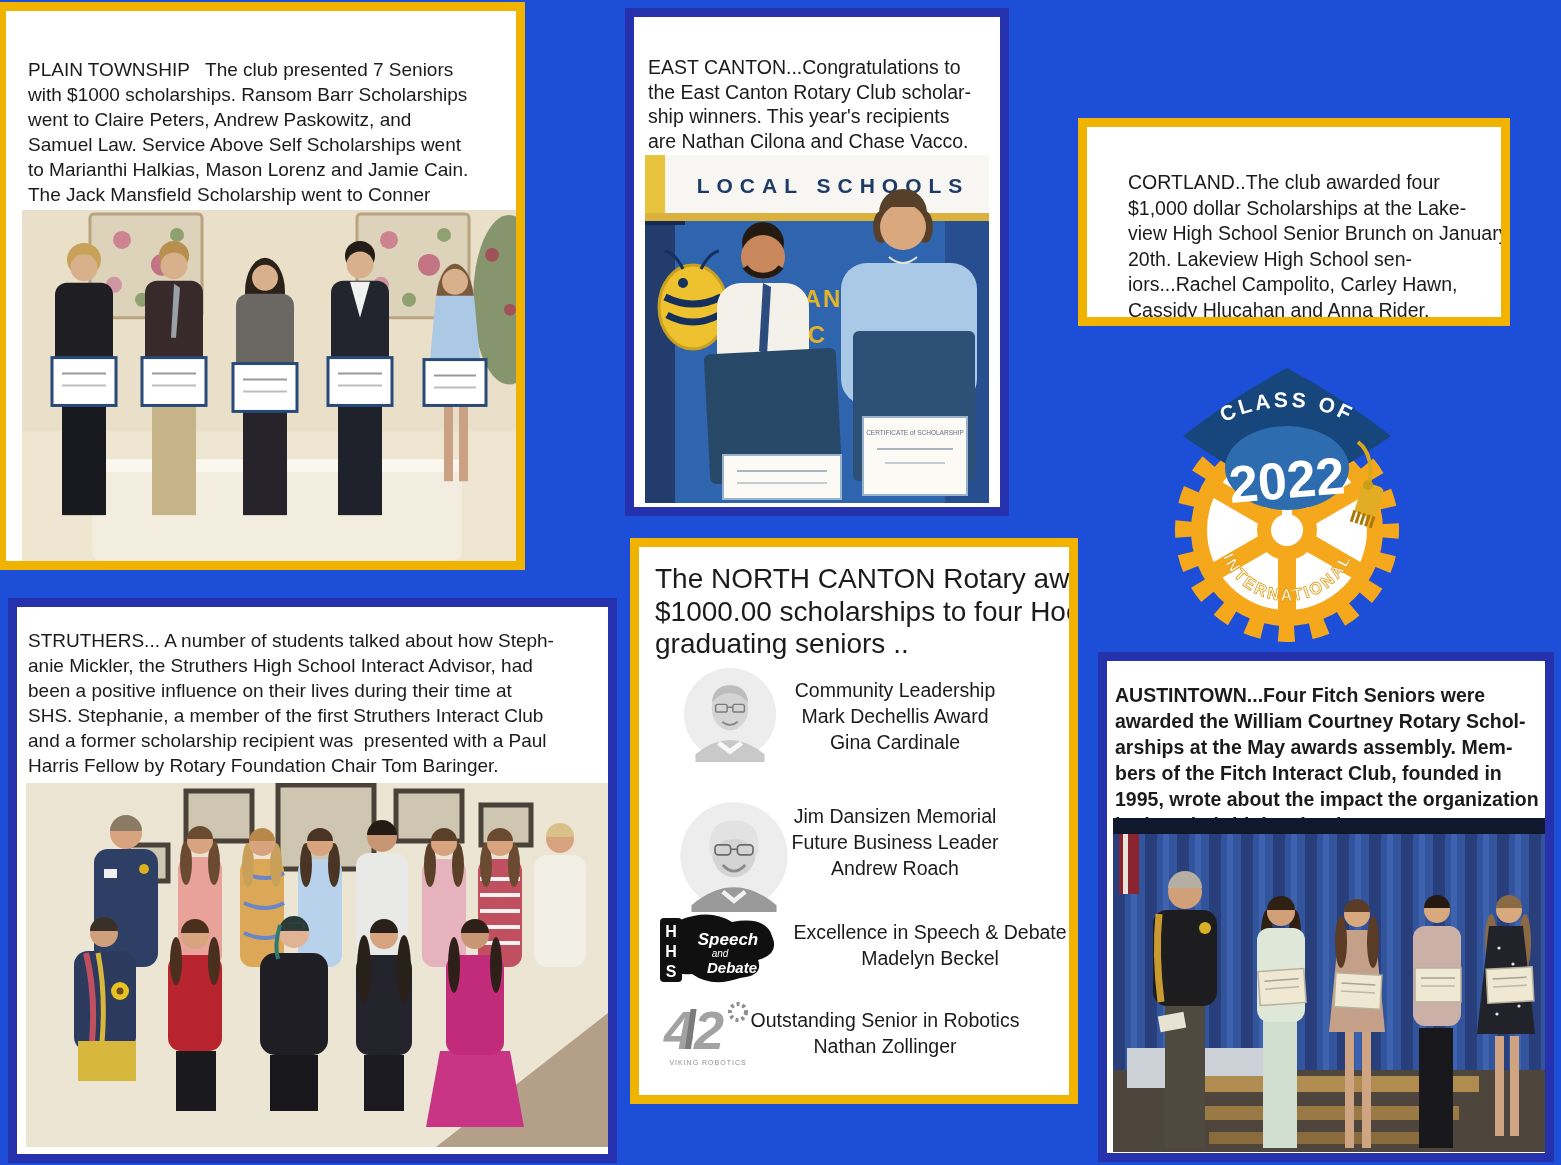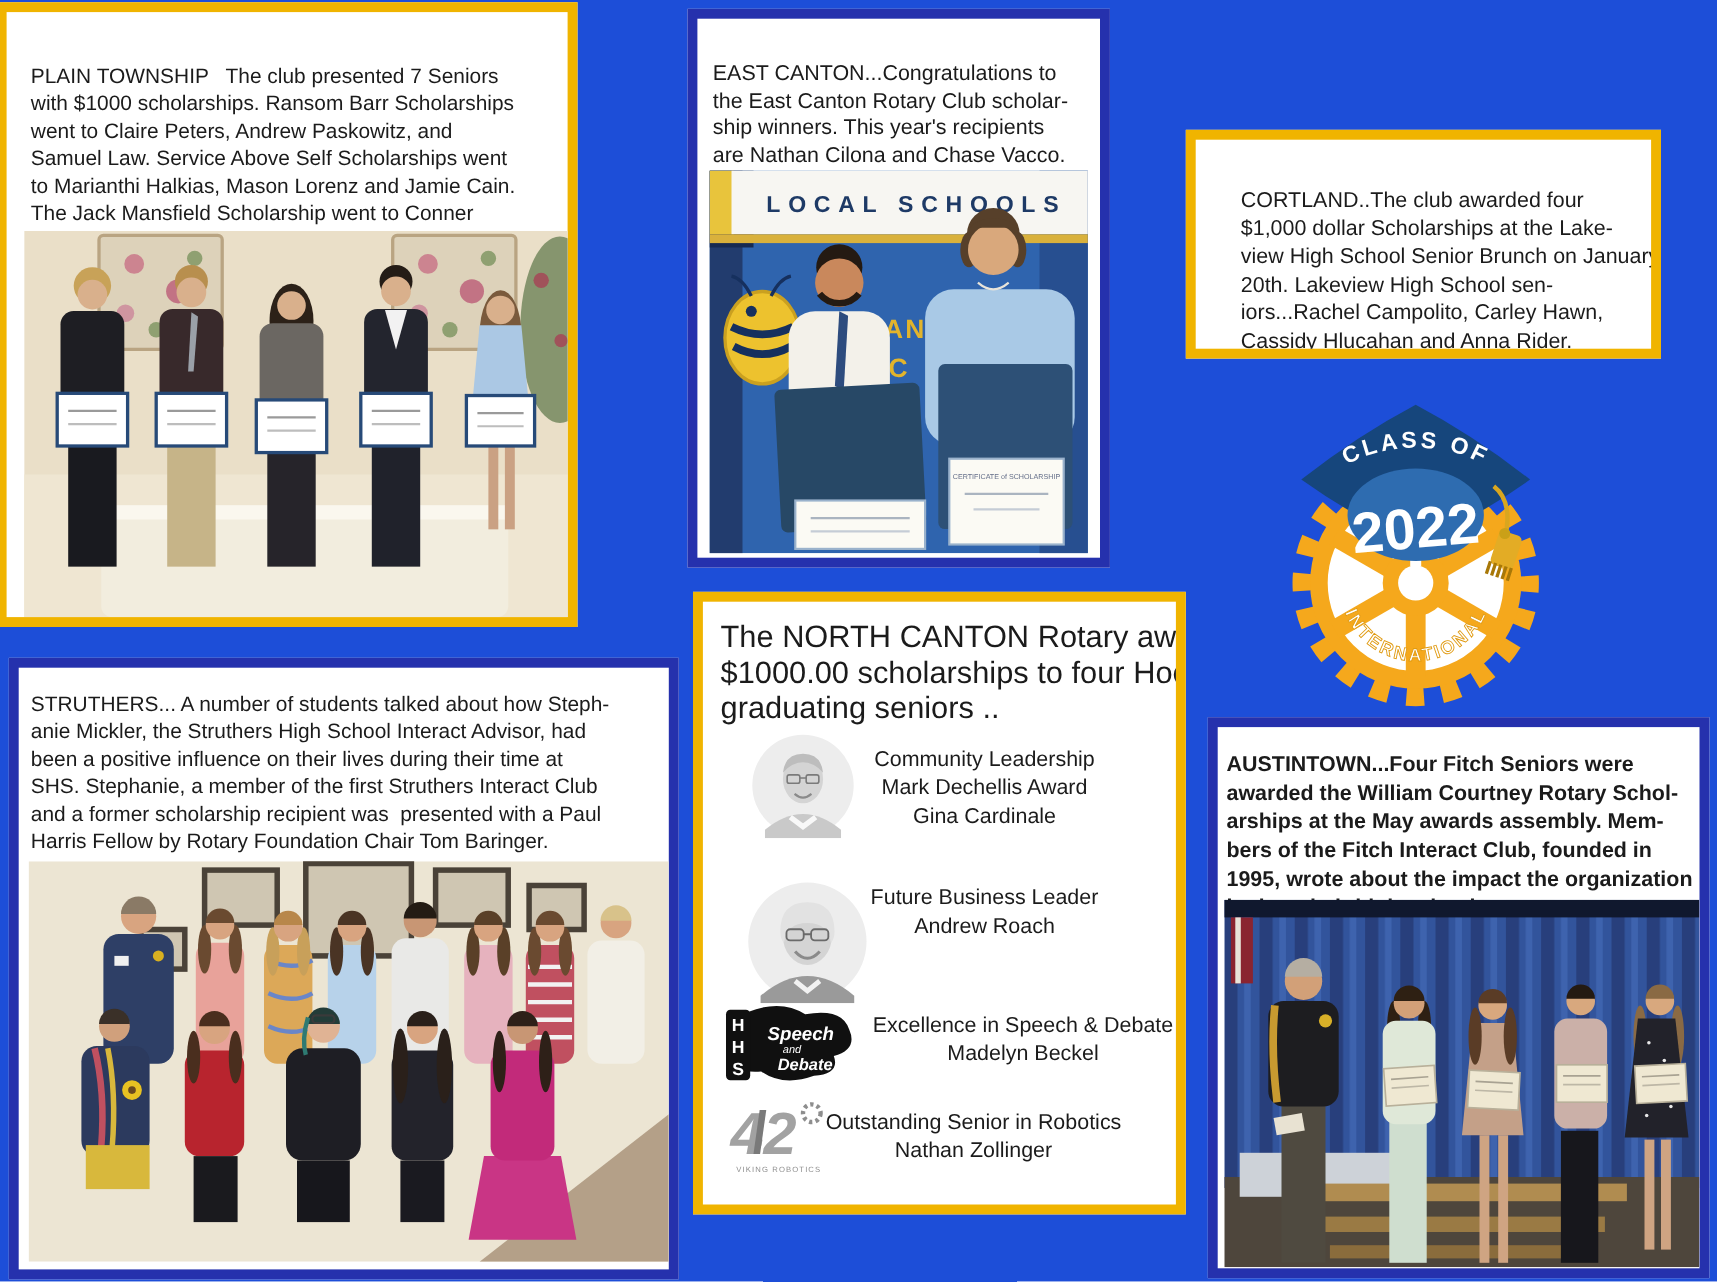--- a/index.html
+++ b/index.html
@@ -274,20 +274,21 @@
         <ellipse cx="50" cy="45" rx="20" ry="24" fill="#d4d4d4"></ellipse>
         <path d="M28,42 q0,-24 22,-24 q22,0 22,24 q0,6 -3,9 q-2,-16 -19,-16 q-17,0 -19,16 q-3,-3 -3,-9 Z" fill="#e2e2e2"></path>
         <rect x="33" y="40" width="14" height="9" rx="3" fill="none" stroke="#6a6a6a" stroke-width="1.5"></rect>
         <rect x="53" y="40" width="14" height="9" rx="3" fill="none" stroke="#6a6a6a" stroke-width="1.5"></rect>
         <line x1="47" y1="44" x2="53" y2="44" stroke="#6a6a6a" stroke-width="1.5"></line>
         <path d="M40,58 q10,11 20,0" stroke="#8a8a8a" stroke-width="2.5" fill="none"></path>
         <path d="M40,82 l10,8 10,-8" stroke="#f2f2f2" stroke-width="4" fill="none"></path>
       </svg>
     </div>
     <div class="award-text" id="a2t">
+      <div>Jim Dansizen Memorial</div>
       <div>Future Business Leader</div>
       <div>Andrew Roach</div>
     </div>
 
     <div class="award-icon" id="a3i">
       <svg viewBox="0 0 120 76" width="100%" height="100%">
         <path d="M8,30 q-8,-20 14,-22 q30,-12 52,2 q34,-6 40,14 q8,18 -14,24 q6,16 -18,18 q-28,10 -48,-4 q-26,2 -28,-14 q-4,-12 2,-18 Z" fill="#101010"></path>
         <rect x="2" y="6" width="22" height="64" rx="4" fill="#101010"></rect>
         <text x="13" y="25" text-anchor="middle" font-size="16" font-weight="bold" fill="#ffffff">H</text>
         <text x="13" y="45" text-anchor="middle" font-size="16" font-weight="bold" fill="#ffffff">H</text>

